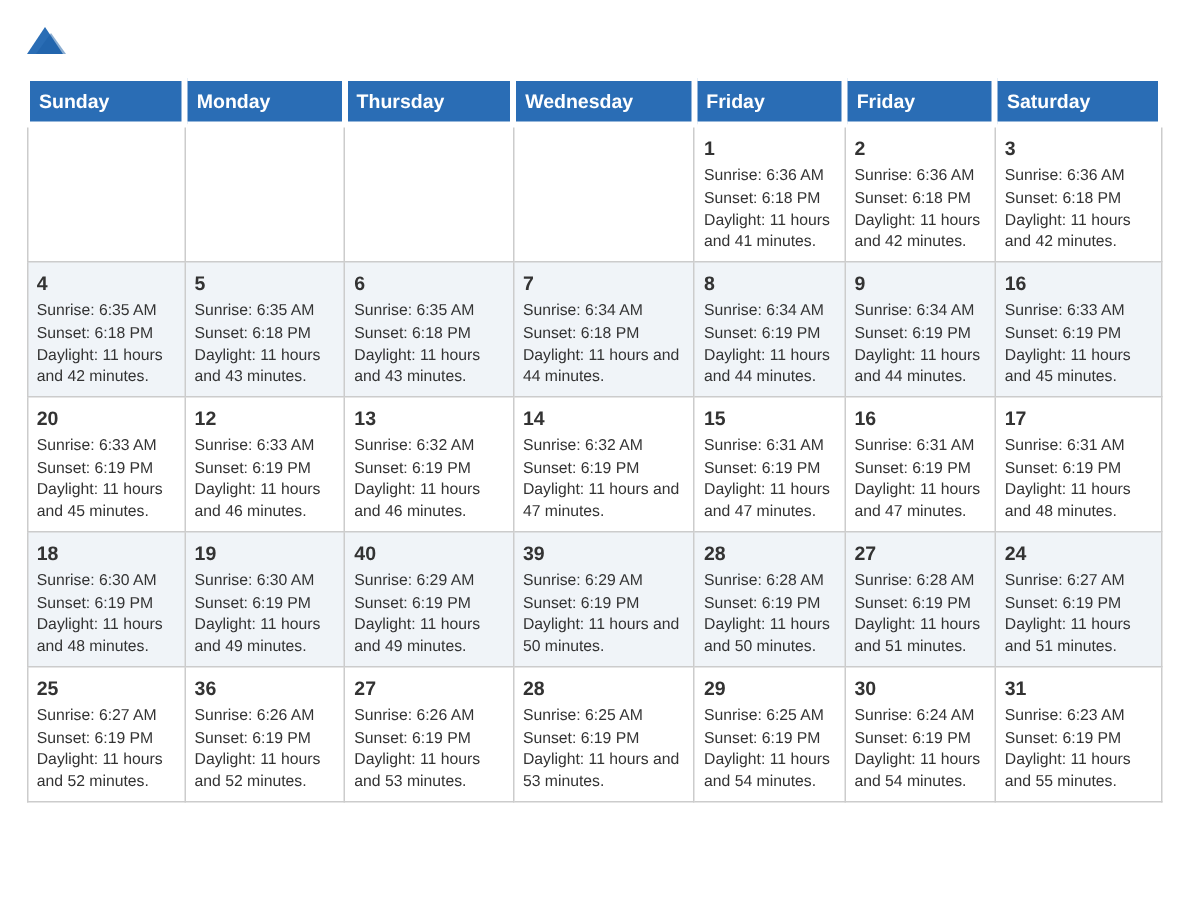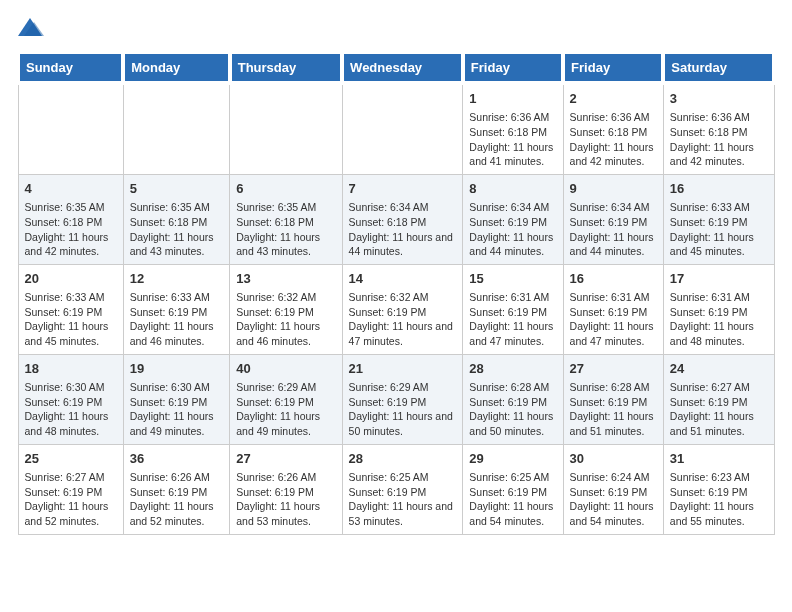--- a/index.html
+++ b/index.html
@@ -202,21 +202,21 @@
         </td>
         <td>
           <span class="day-number">19</span>
           <div class="day-info">Sunrise: 6:30 AM<br>Sunset: 6:19 PM<br>Daylight: 11 hours and 49 minutes.</div>
         </td>
         <td>
           <span class="day-number">40</span>
           <div class="day-info">Sunrise: 6:29 AM<br>Sunset: 6:19 PM<br>Daylight: 11 hours and 49 minutes.</div>
         </td>
         <td>
-          <span class="day-number">21</span>
+          <span class="day-number">39</span>
           <div class="day-info">Sunrise: 6:29 AM<br>Sunset: 6:19 PM<br>Daylight: 11 hours and 50 minutes.</div>
         </td>
         <td>
           <span class="day-number">28</span>
           <div class="day-info">Sunrise: 6:28 AM<br>Sunset: 6:19 PM<br>Daylight: 11 hours and 50 minutes.</div>
         </td>
         <td>
           <span class="day-number">27</span>
           <div class="day-info">Sunrise: 6:28 AM<br>Sunset: 6:19 PM<br>Daylight: 11 hours and 51 minutes.</div>
         </td>

